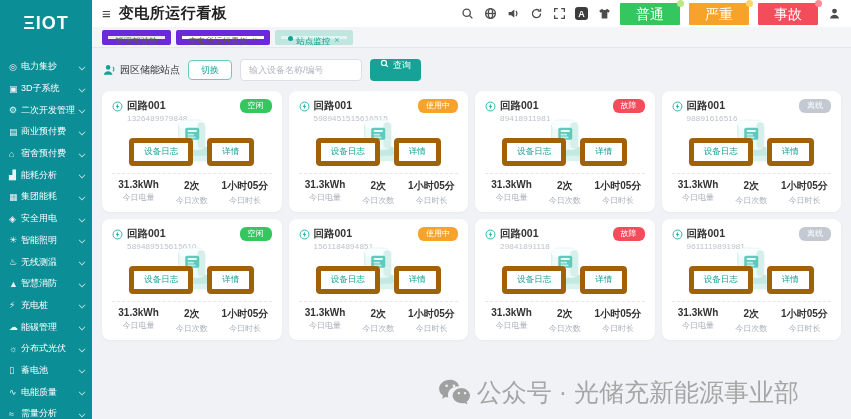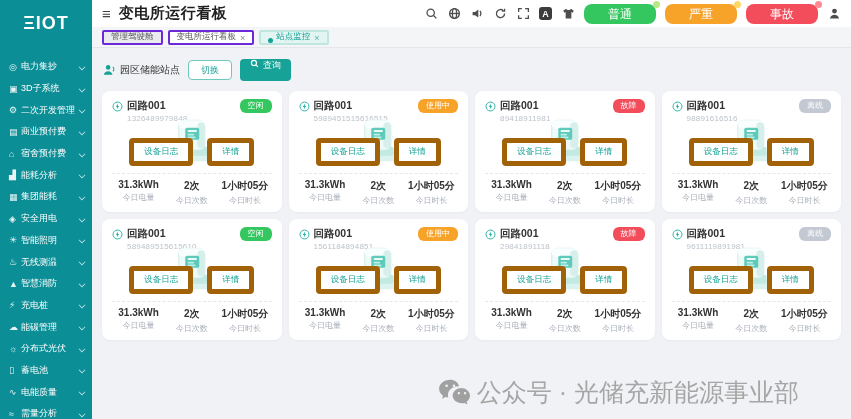--- a/index.html
+++ b/index.html
@@ -25,35 +25,35 @@
 
   .topbar { height:27px; background:#fff; display:flex; align-items:center; padding:0 10px; gap:8px; }
   .hamburger { font-size:15px; color:#444; cursor:pointer; line-height:1; }
   .page-title { font-size:15px; font-weight:bold; color:#1f1f1f; letter-spacing:.5px; }
   .top-icons { margin-left:auto; display:flex; align-items:center; gap:9px; }
   .tico { width:14px; height:14px; display:inline-flex; align-items:center; justify-content:center; cursor:pointer; }
   .tico svg { width:13px; height:13px; stroke:#4d4d4d; fill:none; stroke-width:1.6; }
   .tico.solid svg { fill:#4d4d4d; stroke:none; }
   .translate-box { width:13px; height:13px; background:#3c3c3c; color:#fff; border-radius:3px;
                    font-size:9px; font-weight:bold; display:flex; align-items:center; justify-content:center; }
-  .alarm-pill { position:relative; color:#fff; font-size:12px; line-height:1;
-                padding:4px 24px; border-radius:8px; cursor:pointer; white-space:nowrap; }
+  .alarm-pill { position:relative; color:#fff; font-size:14px; line-height:1;
+                padding:4px 16px; border-radius:1px; cursor:pointer; white-space:nowrap; }
   .alarm-pill.normal { background:#35c75f; }
   .alarm-pill.serious { background:#f7a228; }
   .alarm-pill.accident { background:#f34d5b; }
   .alarm-dot { position:absolute; top:-3px; right:-4px; width:7px; height:7px; border-radius:50%; }
   .alarm-pill.normal .alarm-dot { background:#b8e986; }
   .alarm-pill.serious .alarm-dot { background:#ffd666; }
   .alarm-pill.accident .alarm-dot { background:#ff8a93; }
 
   
   .tabbar { height:21px; background:#f4f5f7; border-bottom:1px solid #e4e6ea;
             display:flex; align-items:center; padding:0 10px; gap:5px; }
-  .tab { display:inline-flex; align-items:flex-end; gap:3px; height:15px; padding:0 7px;
-         font-size:8.5px; color:#5a5a5a; background:#e9ebee; border:2px solid #6d28d9;
+  .tab { display:inline-flex; align-items:flex-start; gap:3px; height:15px; padding:0 7px;
+         font-size:8.5px; color:#5a5a5a; background:#e9ebee; border:6px solid #6d28d9;
          border-radius:2px; cursor:pointer; white-space:nowrap; }
   .tab.plain { background:#e9ebee; }
   .tab.white { background:#fff; }
   .tab.active { background:#e2f5f2; border-color:#bfe7e0; color:#14a092; }
   .tab-dot { width:5px; height:5px; border-radius:50%; background:#14a092; display:none; }
   .tab.has-dot .tab-dot { display:inline-block; }
   .tab-close { font-size:9px; line-height:1; margin-left:1px; opacity:.7; display:none; }
   .tab.closable .tab-close { display:inline-block; }
 
   
@@ -299,20 +299,21 @@
       <div class="toolbar">
         <span class="station">
           <svg viewBox="0 0 16 16">
             <circle cx="7" cy="5" r="2.6" fill="#16a296"></circle>
             <path d="M2 13.5c.6-2.8 2.6-4.2 5-4.2s4.4 1.4 5 4.2z" fill="#16a296"></path>
             <path d="M12.5 4.5a3.5 3.5 0 0 1 0 5" stroke="#16a296" fill="none" stroke-width="1.2"></path>
           </svg>
           <span>园区储能站点</span>
         </span>
         <button class="btn-switch">切换</button>
+        <input class="search-input" placeholder="输入设备名称/编号" style="">
         <button class="btn-search">
           <svg viewBox="0 0 16 16">
               <circle cx="7" cy="7" r="4.5"></circle>
               <line x1="10.5" y1="10.5" x2="14" y2="14"></line>
             </svg>
           <span>查询</span>
         </button>
       </div>
 
       <div class="cards" id="cards">

